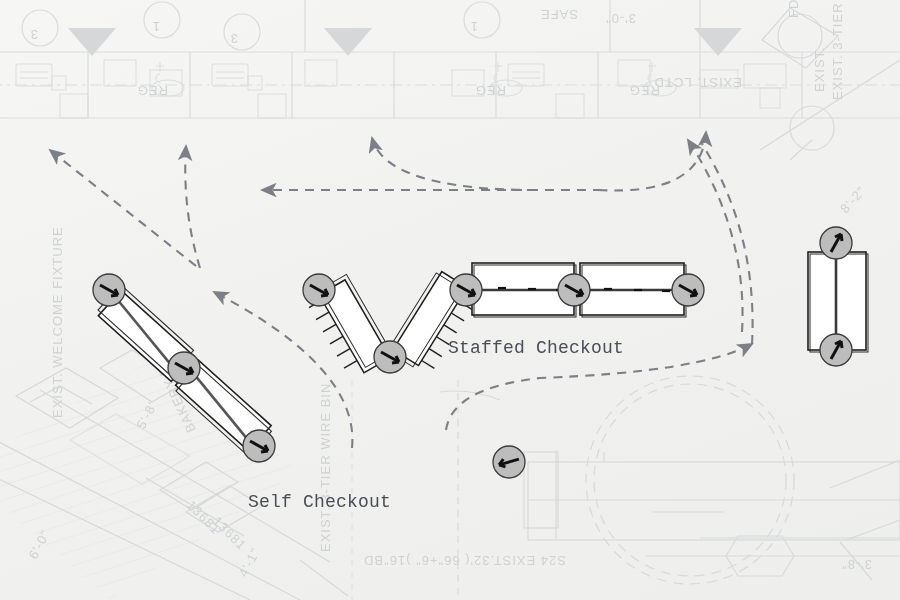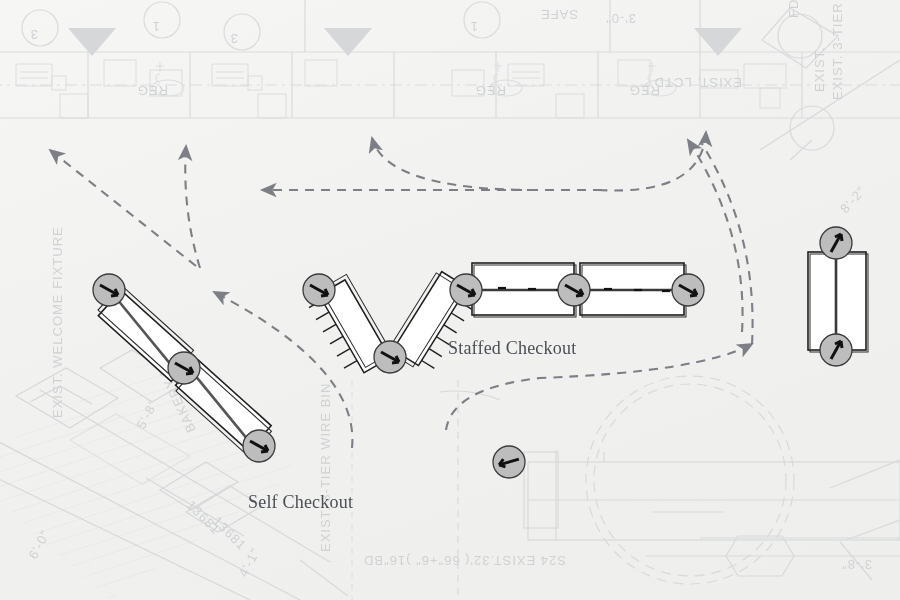--- a/index.html
+++ b/index.html
@@ -14,21 +14,21 @@
     width: 900px; height: 600px;
     background: linear-gradient(160deg, #f6f6f5 0%, #f1f1ef 45%, #eeeeec 100%);
   }
   #stage svg { position: absolute; top: 0; left: 0; }
   .label {
     position: absolute;
     color: #4a4e55;
     font-size: 18px;
     letter-spacing: 0.2px;
     white-space: nowrap;
-    font-family: Liberation Serif, serif;
+    font-family: Liberation Mono, monospace;
   }
 </style>
 </head>
 <body>
 
 <div id="stage">
 
   <svg width="900" height="600">
     <defs>
       <pattern id="hatch" patternUnits="userSpaceOnUse" width="14" height="14" patternTransform="rotate(72)">

